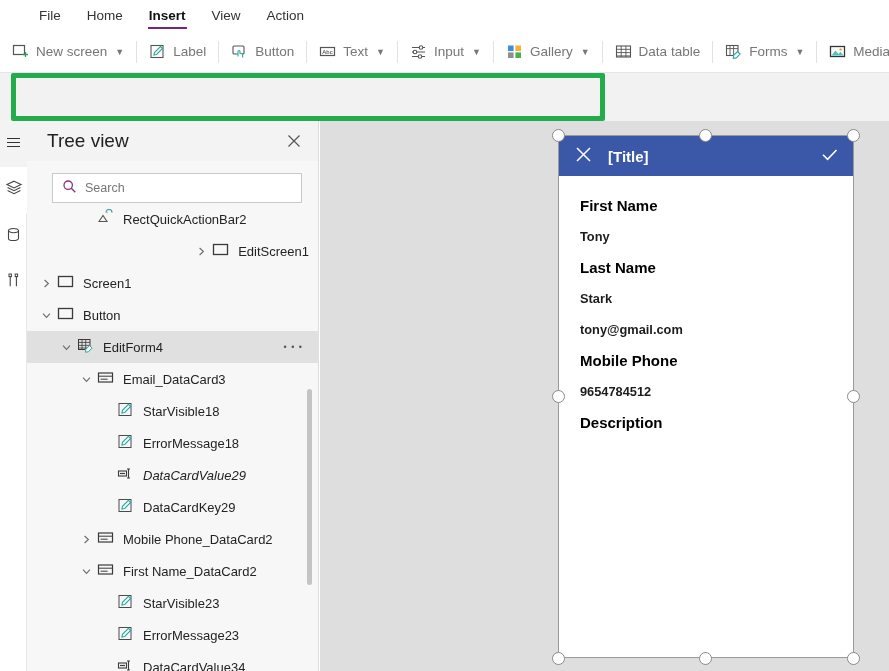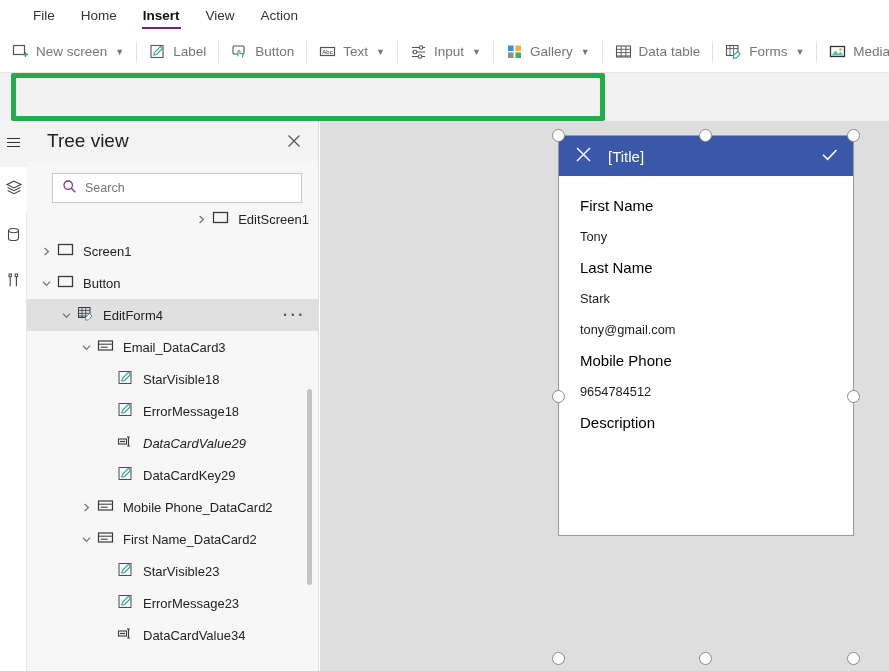--- a/index.html
+++ b/index.html
@@ -8,21 +8,21 @@
     font-family: "Liberation Sans", sans-serif;
     background: #ffffff;
     overflow: hidden;
   }
   #app { position: relative; width: 889px; height: 671px; }
 
   
   .menubar {
     position: absolute; left: 0; top: 0; width: 889px; height: 31px;
     background: #ffffff;
-    display: flex; align-items: center; padding-left: 20px;
+    display: flex; align-items: center; padding-left: 26px;
   }
   .menu-item {
     font-size: 13.5px; color: #333333;
     padding: 0 13px; height: 31px; line-height: 31px;
     position: relative; cursor: default; white-space: nowrap;
   }
   .menu-item.active { font-weight: bold; color: #111111; }
   .menu-item.active::after {
     content: ""; position: absolute; left: 12px; right: 12px; bottom: 2px;
     height: 2px; background: #742774;
@@ -160,22 +160,22 @@
   
   .canvas {
     position: absolute; left: 320px; top: 121px;
     width: 569px; height: 550px; background: #dedede;
   }
   .formwrap {
     position: absolute; left: 238px; top: 14px;
     width: 296px; height: 523px;
   }
   .formbody {
-    position: absolute; left: 0; top: 0; width: 296px; height: 401px;
-    background: #ffffff; border: 1px solid #9a9a9a;
+    position: absolute; left: 0; top: 0; width: 296px; height: 523px;
+    background: #ffffff; border: 1px solid #9a9a9a; font-weight: bold;
   }
   .form-title {
     height: 40px; background: #3a57a8;
     display: flex; align-items: center; padding: 0 14px 0 16px;
   }
   .form-title .ttl {
     color: #ffffff; font-size: 15px; margin-left: 16px; flex: 1;
   }
   .form-fields { padding: 14px 21px 0 21px; }
   .fld-label {
@@ -385,20 +385,29 @@
           <svg width="15" height="15" viewBox="0 0 15 15">
             <circle cx="6.2" cy="6.2" r="4.2" fill="none" stroke="#8a2f8a" stroke-width="1.3"></circle>
             <path d="M9.3 9.3l4 4" stroke="#8a2f8a" stroke-width="1.3"></path>
           </svg>
         </span>
         <input type="text" placeholder="Search" style="">
       </div>
     </div>
 
     <div class="tree-scroll">
+        <div class="tnode" style="padding-left: 48px;">
+          <span class="twist"></span>
+          <span class="nic"><svg width="17" height="17" viewBox="0 0 17 17">
+              <path d="M2 12.5l4-6 4 6z" fill="none" stroke="#555" stroke-width="1.1"></path>
+              <path d="M9 3.5a3 3 0 016 0" fill="none" stroke="#2aa9a0" stroke-width="1.2"></path>
+              <path d="M10.5 2.5l-1.6 1 1.8.9z" fill="#f0a33a"></path>
+            </svg></span>
+          <span class="tlabel">RectQuickActionBar2</span>
+        </div>
         <div class="tnode" style="padding-left: 8px; justify-content: flex-end;">
           <span class="twist">
             <svg width="9" height="9" viewBox="0 0 9 9">
               <path d="M2.6 1L6.4 4.5 2.6 8" fill="none" stroke="#6a6a6a" stroke-width="1.1"></path>
             </svg>
           </span>
           <span class="nic"><svg width="17" height="17" viewBox="0 0 17 17">
               <rect x="1.5" y="3.5" width="14" height="10" fill="none" stroke="#3a3a3a" stroke-width="1.3"></rect>
             </svg></span>
           <span class="tlabel">EditScreen1</span>

